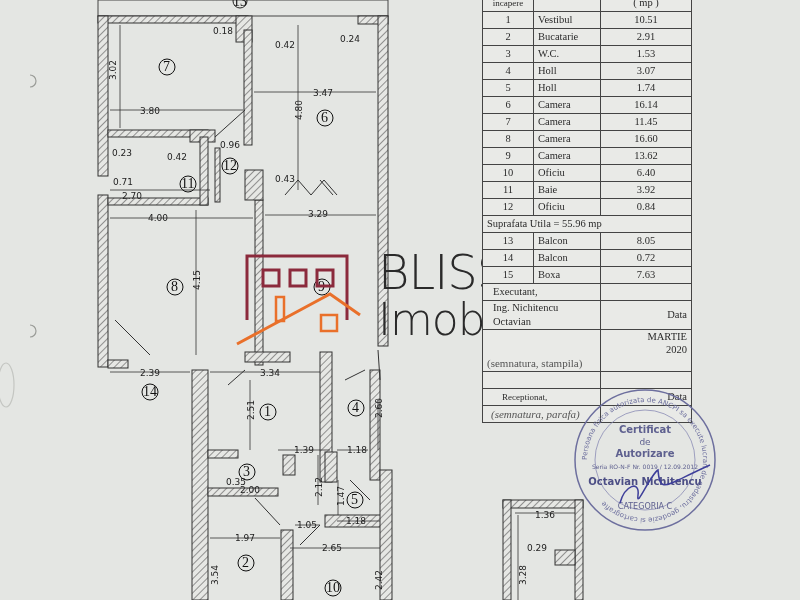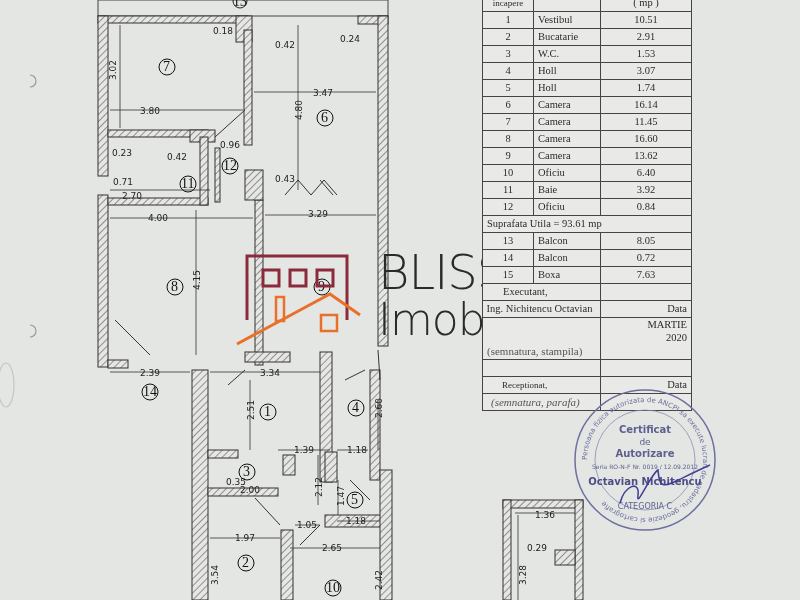--- a/index.html
+++ b/index.html
@@ -265,43 +265,43 @@
         <td class="n">11</td>
         <td>Baie</td>
         <td class="a">3.92</td>
       </tr>
   <tr>
         <td class="n">12</td>
         <td>Oficiu</td>
         <td class="a">0.84</td>
       </tr>
   <tr>
-        <td colspan="3" class="full">Suprafata Utila = 93.61 mp</td>
+        <td colspan="3" class="full">Suprafata Utila = 55.96 mp</td>
       </tr>
   <tr>
         <td class="n">13</td>
         <td>Balcon</td>
         <td class="a">8.05</td>
       </tr>
   <tr>
         <td class="n">14</td>
         <td>Balcon</td>
         <td class="a">0.72</td>
       </tr>
   <tr>
         <td class="n">15</td>
         <td>Boxa</td>
         <td class="a">7.63</td>
       </tr>
   <tr>
-        <td colspan="2" style="padding-left:20px;">Executant,</td>
+        <td colspan="2" style="padding-left:10px;">Executant,</td>
         <td></td>
       </tr>
   <tr>
-        <td colspan="2" style="padding-left:0;text-align:center;">Ing. Nichitencu Octavian</td>
+        <td colspan="2" style="padding-left:10px;">Ing. Nichitencu Octavian</td>
         <td class="c">Data</td>
       </tr>
   <tr style="height:42px;">
     <td colspan="2" style="vertical-align:bottom;"><span class="small">(semnatura, stampila)</span></td>
     <td class="c" style="vertical-align:top;line-height:13px;">
           <div>MARTIE</div>
           <div>2020</div>
         </td>
   </tr>
   <tr>

